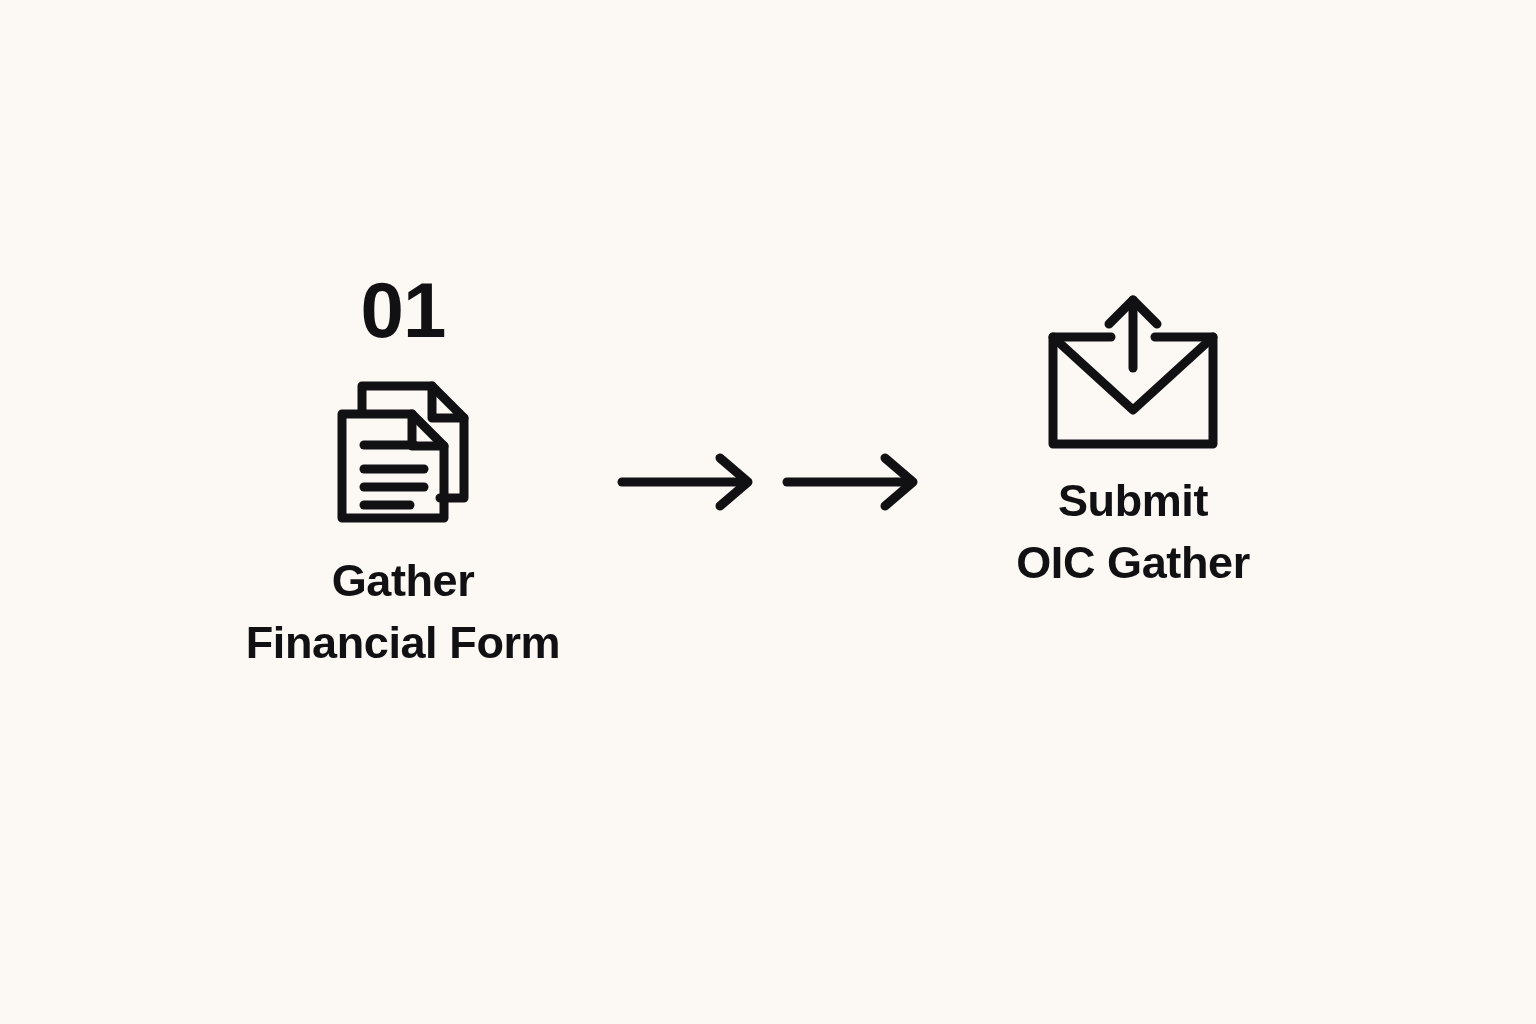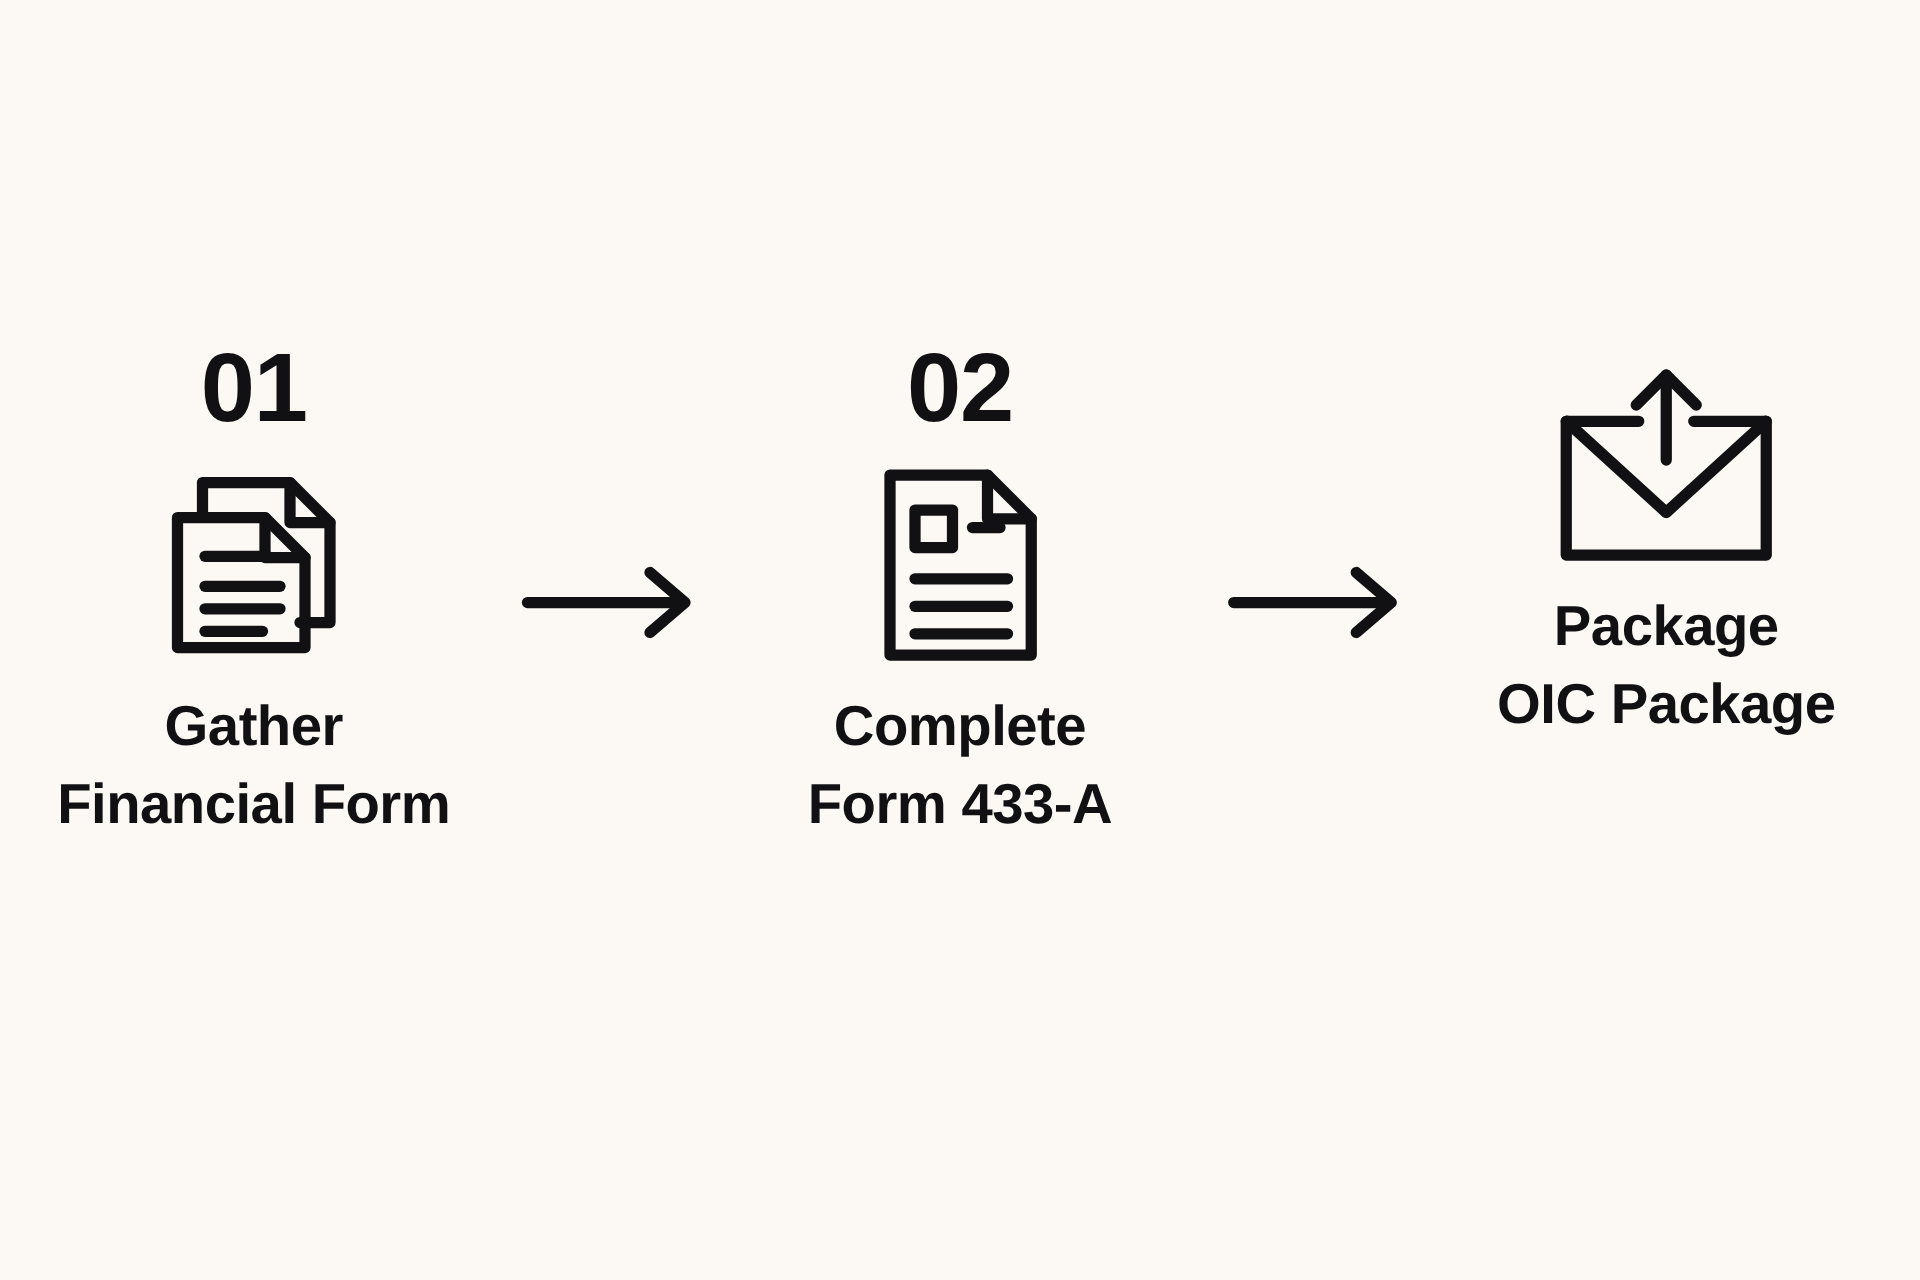--- a/index.html
+++ b/index.html
@@ -113,42 +113,20 @@
       </div>
     </div>
 
     <div class="connector">
       <svg width="140" height="60" viewBox="0 0 140 60" fill="none" stroke="#111114" stroke-width="9" stroke-linecap="round" stroke-linejoin="round">
         <line x1="6" y1="30" x2="128" y2="30"></line>
         <polyline points="104,6 132,30 104,54"></polyline>
       </svg>
     </div>
 
-    <div class="step">
-      <div class="step-number">02</div>
-      <div class="step-icon">
-        <svg width="145" height="160" viewBox="0 0 145 160" fill="none" stroke="#111114" stroke-width="9" stroke-linecap="round" stroke-linejoin="round">
-
-          <path d="M16 152 V8 H94 L129 43 V152 Z"></path>
-          <path d="M94 8 V43 H129"></path>
-
-          <rect x="36" y="36" width="30" height="30"></rect>
-
-          <line x1="82" y1="50" x2="104" y2="50"></line>
-
-          <line x1="36" y1="91" x2="110" y2="91"></line>
-          <line x1="36" y1="113" x2="110" y2="113"></line>
-          <line x1="36" y1="135" x2="110" y2="135"></line>
-        </svg>
-      </div>
-      <div class="step-label">
-        <span>Complete</span>
-        <span class="l2">Form 433-A</span>
-      </div>
-    </div>
 
     <div class="connector">
       <svg width="140" height="60" viewBox="0 0 140 60" fill="none" stroke="#111114" stroke-width="9" stroke-linecap="round" stroke-linejoin="round">
         <line x1="6" y1="30" x2="128" y2="30"></line>
         <polyline points="104,6 132,30 104,54"></polyline>
       </svg>
     </div>
 
     <div class="step">
       <div class="step-icon">
@@ -156,19 +134,19 @@
 
           <line x1="90" y1="8" x2="90" y2="76"></line>
           <polyline points="66,32 90,8 114,32"></polyline>
 
           <path d="M68 45 H10 V152 H170 V45 H112"></path>
 
           <path d="M10 45 L90 118 L170 45"></path>
         </svg>
       </div>
       <div class="step-label">
-        <span>Package</span>
-        <span class="l2">OIC Package</span>
+        <span>Submit</span>
+        <span class="l2">OIC Gather</span>
       </div>
     </div>
 
   </div>
 </div>
 
 </body></html>

